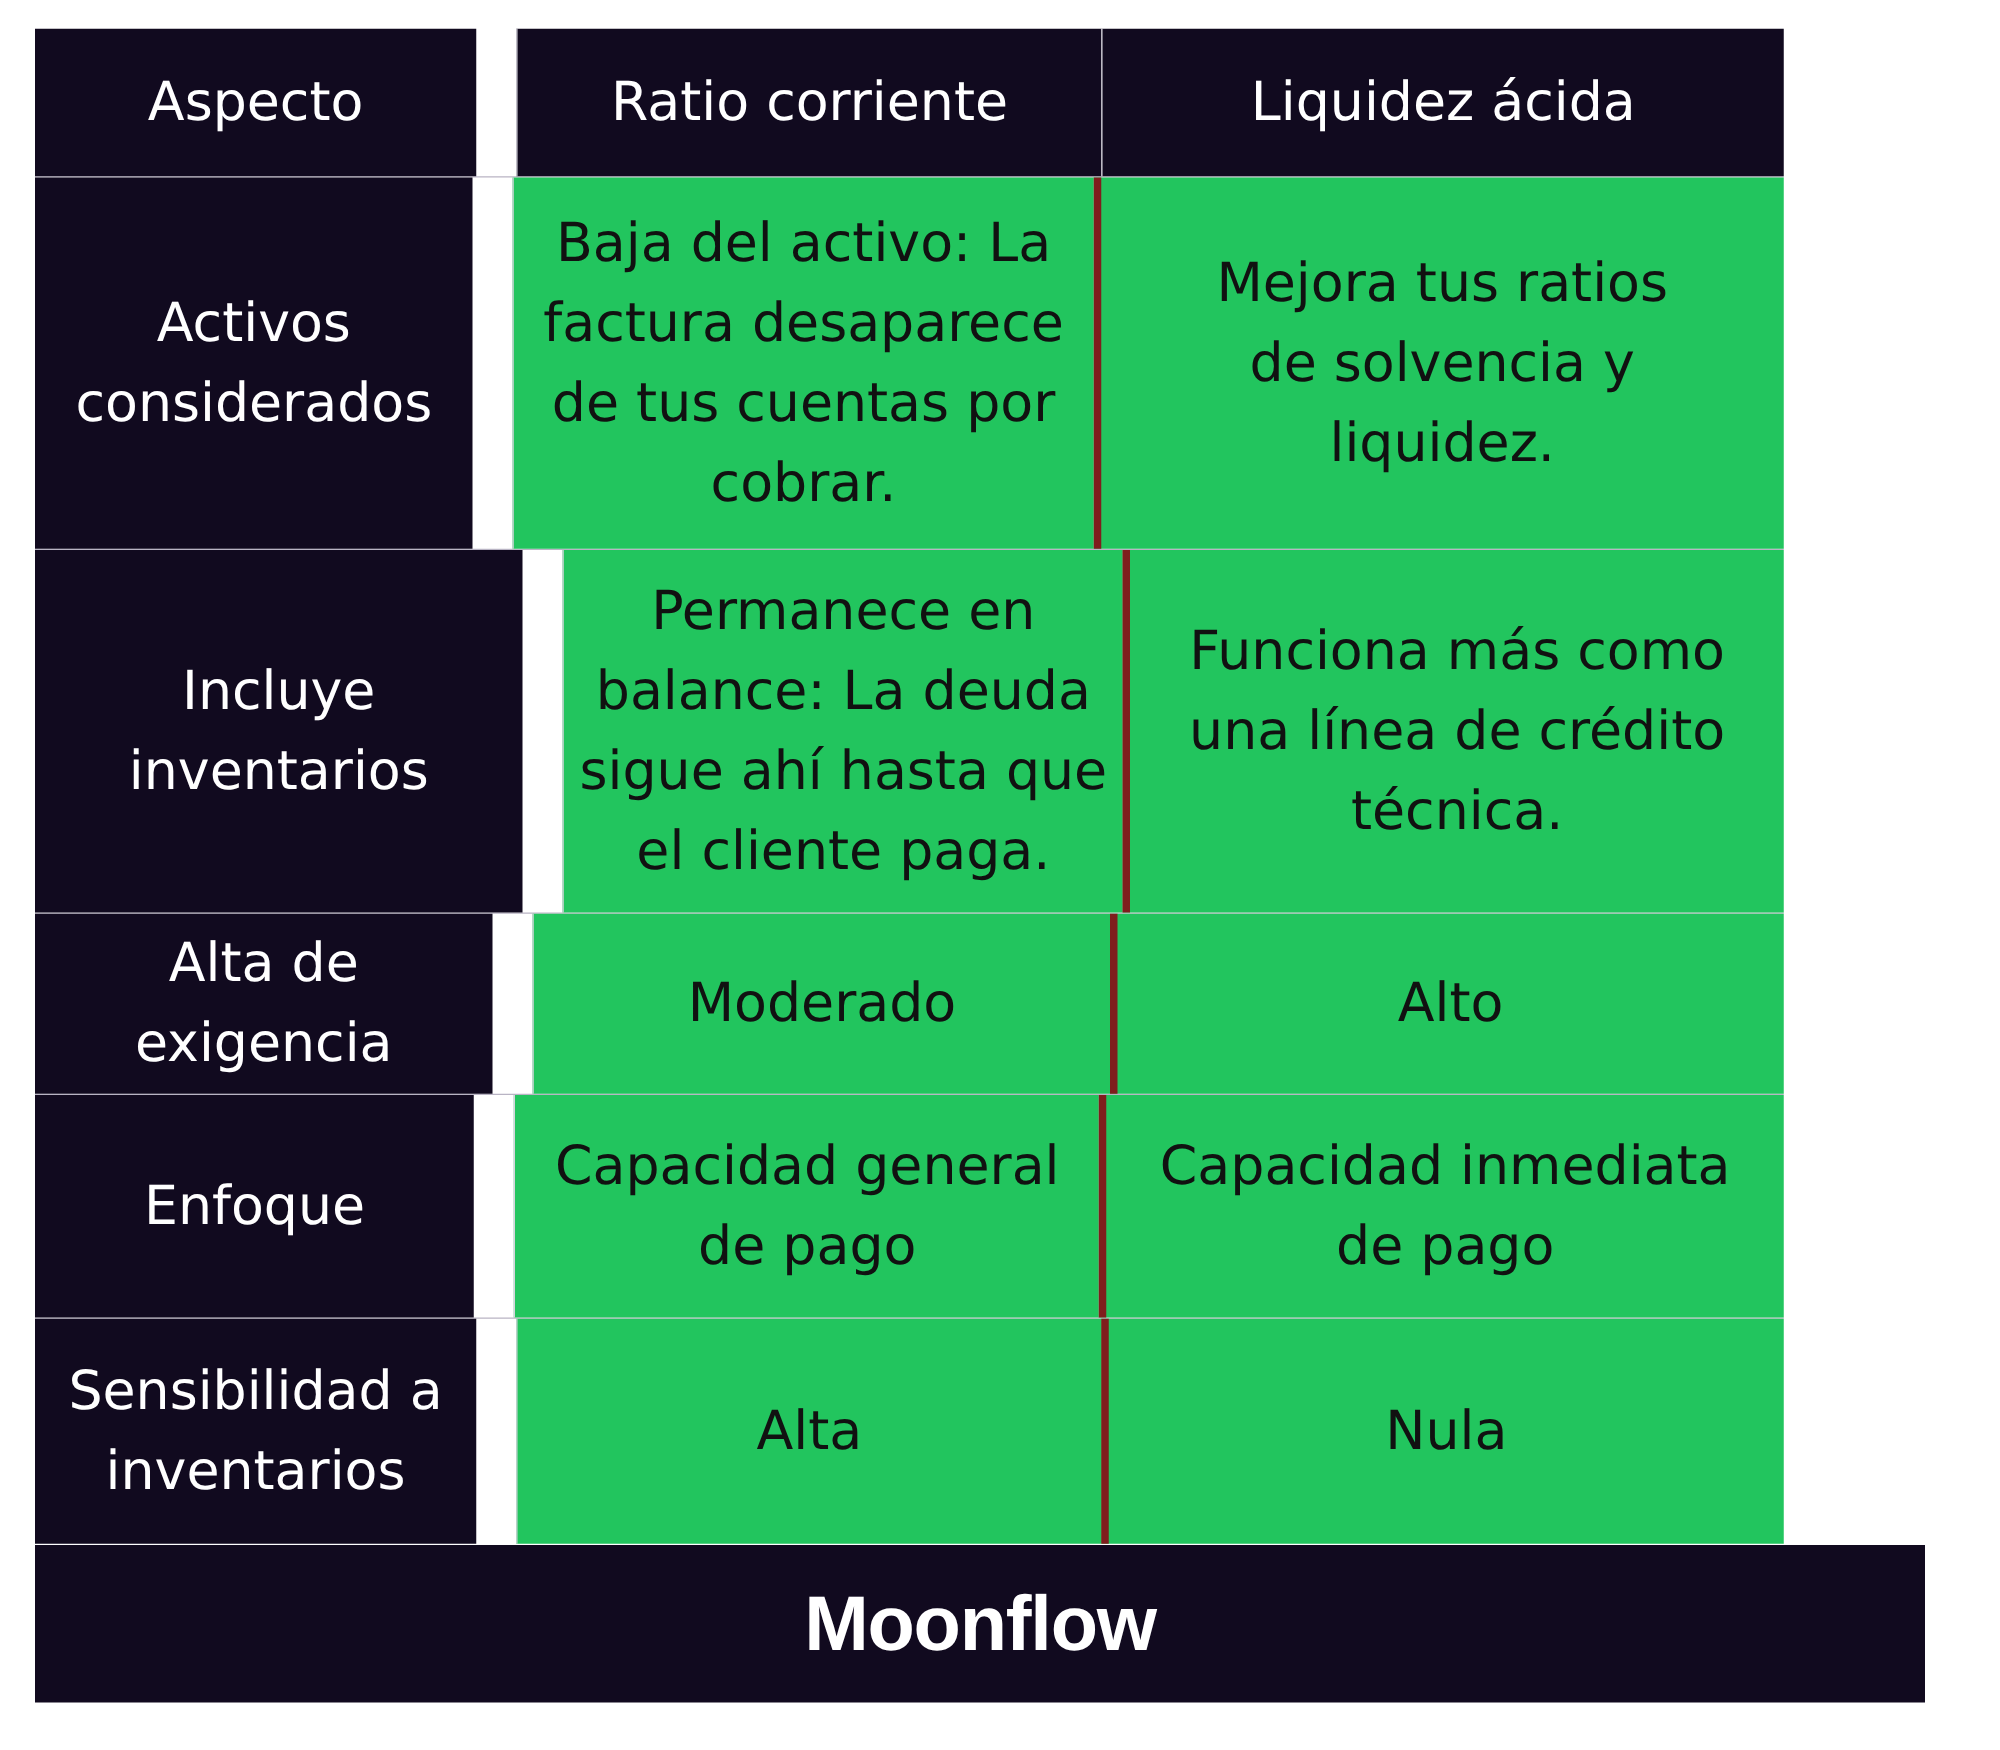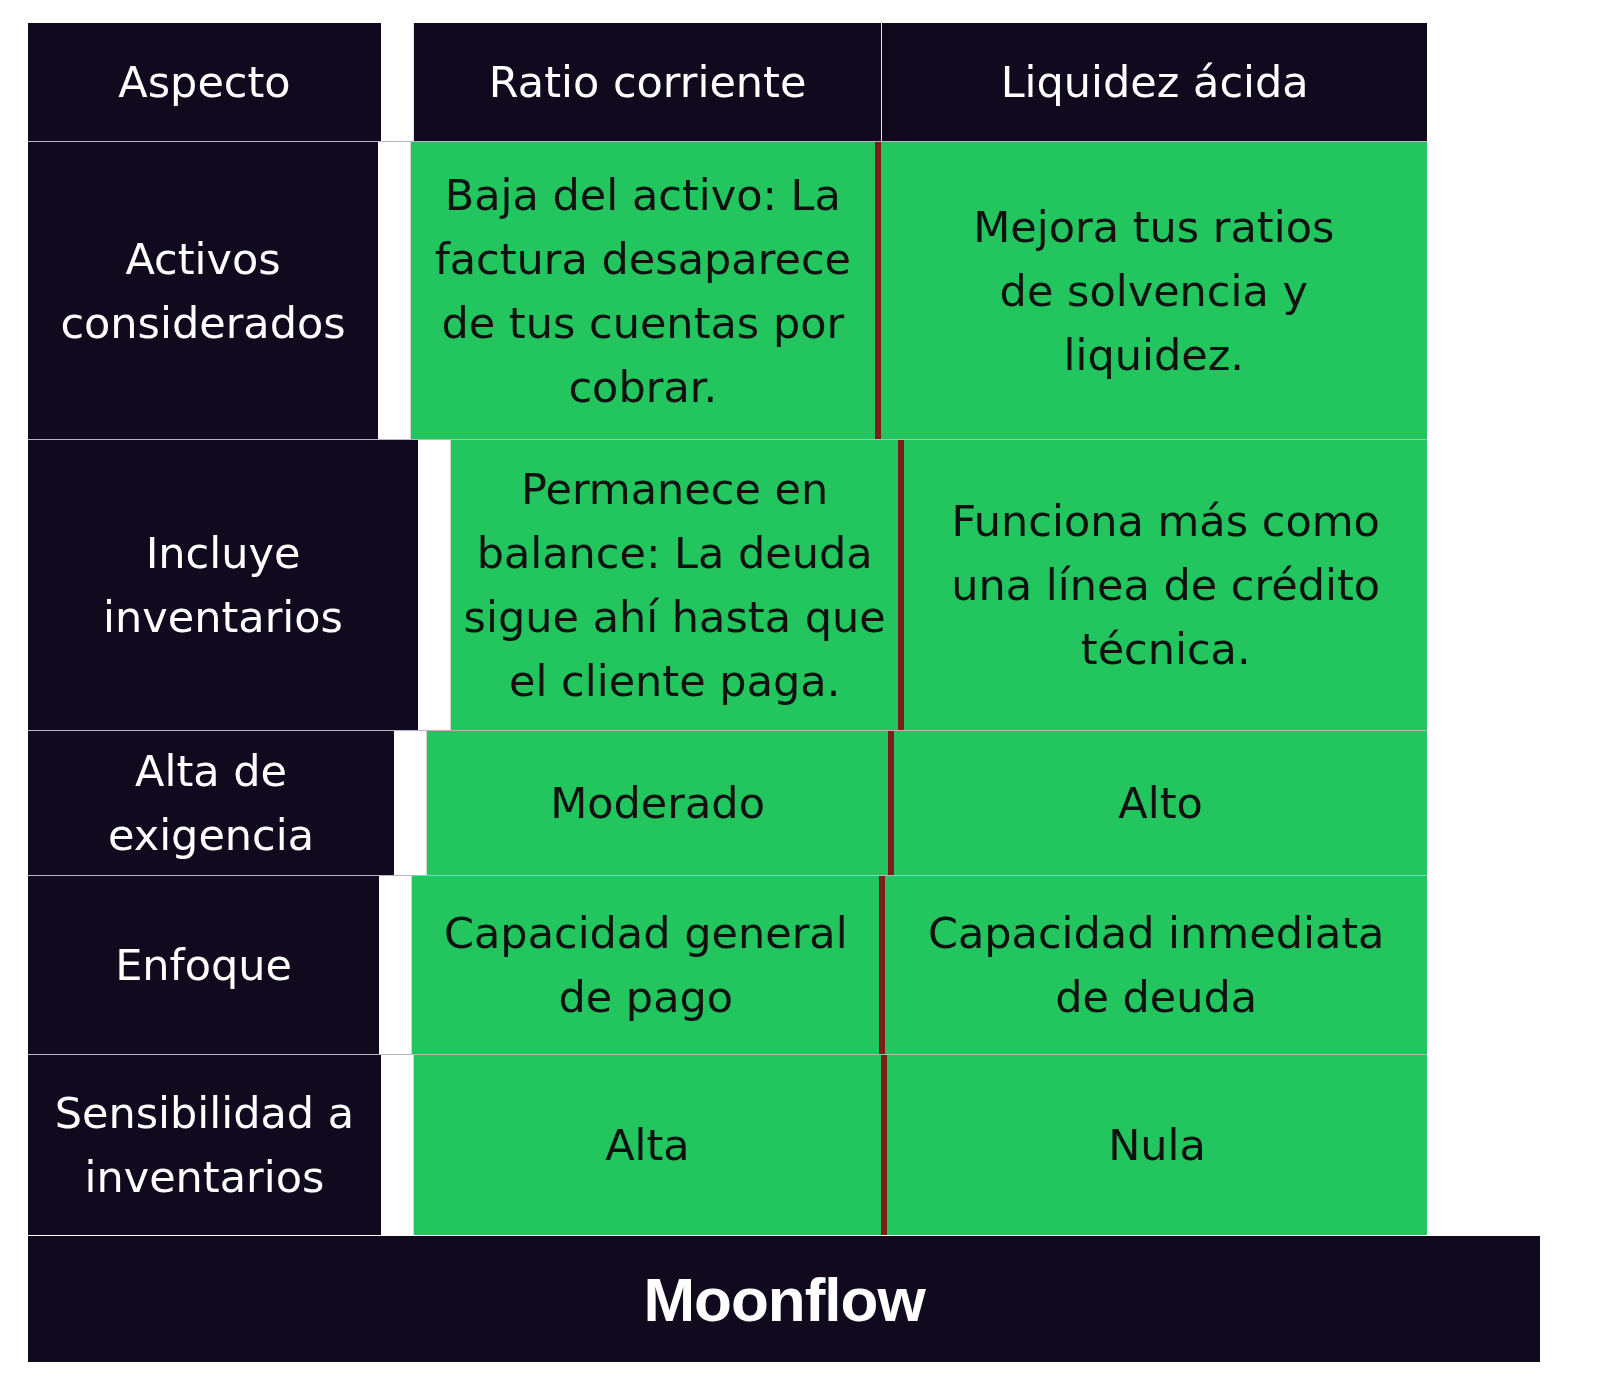--- a/index.html
+++ b/index.html
@@ -35,21 +35,21 @@
     <div class="cell c3" style="padding:0 30px">Funciona más como una línea de crédito técnica.</div>
   </div>
   <div class="row body" style="height:144px">
     <div class="cell c1" style="padding:0 80px">Alta de exigencia</div>
     <div class="cell c2">Moderado</div>
     <div class="cell c3">Alto</div>
   </div>
   <div class="row body" style="height:178px">
     <div class="cell c1">Enfoque</div>
     <div class="cell c2" style="padding:0 20px">Capacidad general de pago</div>
-    <div class="cell c3" style="padding:0 30px">Capacidad inmediata de deuda</div>
+    <div class="cell c3" style="padding:0 30px">Capacidad inmediata de pago</div>
   </div>
   <div class="row body" style="height:180px;border-bottom:none">
     <div class="cell c1">Sensibilidad a inventarios</div>
     <div class="cell c2">Alta</div>
     <div class="cell c3">Nula</div>
   </div>
 </div>
 
 <div class="footer">
   <span class="logo">Moonflow</span>

